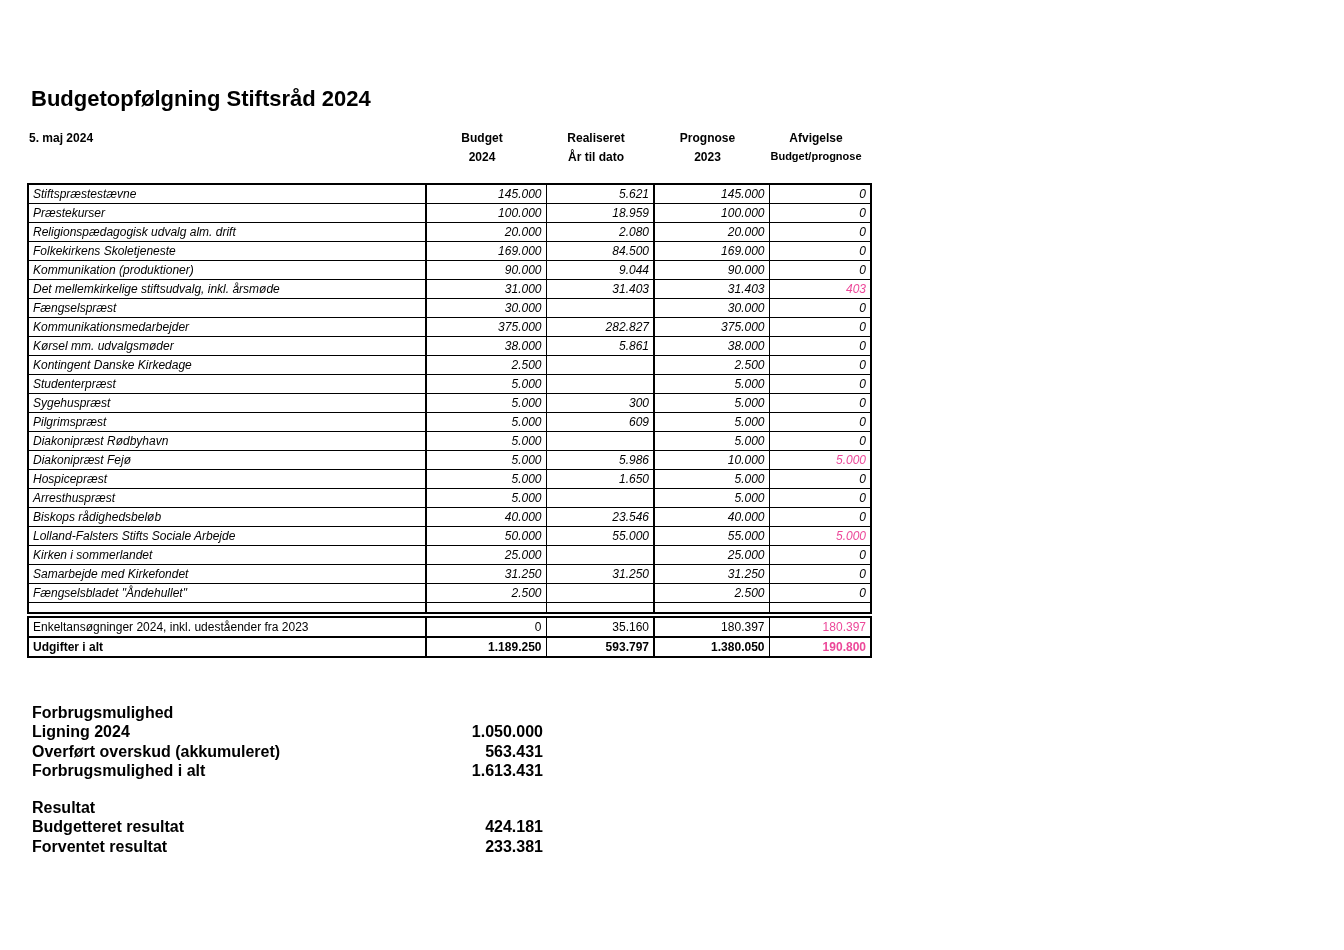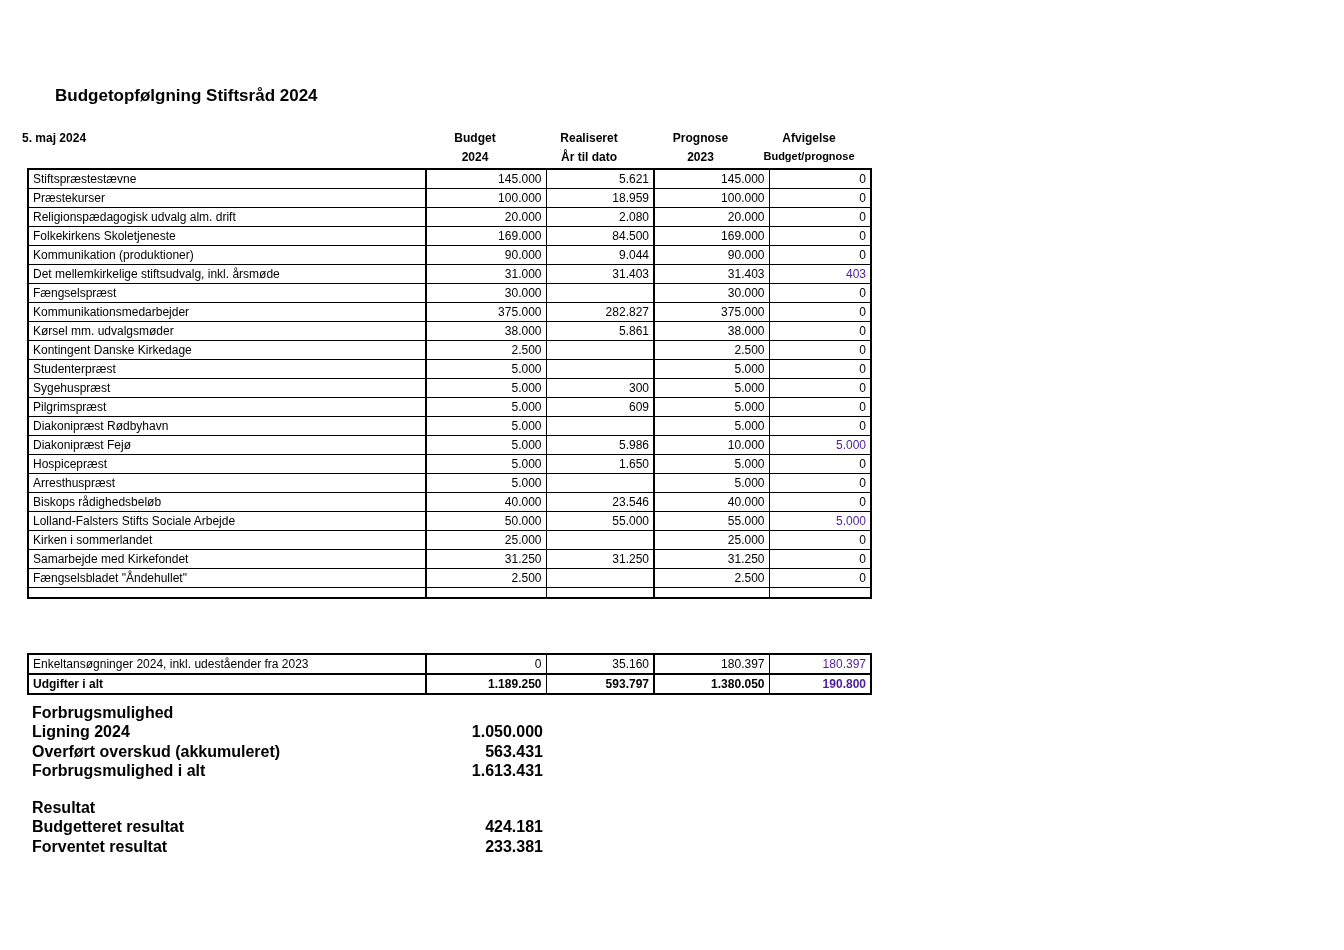--- a/index.html
+++ b/index.html
@@ -9,35 +9,34 @@
     height: 950px;
     background: #ffffff;
     color: #000000;
     font-family: "Liberation Sans", sans-serif;
     overflow: hidden;
   }
   .title {
     position: absolute;
     left: 31px;
     top: 86px;
-    font-size: 17px;
+    font-size: 22px;
     font-weight: 700;
     white-space: nowrap;
-    margin-left: 24px;
   }
   
   .w-label  { width: 398px; }
   .w-budget { width: 120px; }
   .w-real   { width: 108px; }
   .w-prog   { width: 115px; }
   .w-afv    { width: 102px; }
 
   .thead {
     position: absolute;
-    left: 17px;
+    left: 24px;
     top: 129px;
     width: 843px;
     display: flex;
     justify-content: center;
   }
   .thead .hcell {
     box-sizing: border-box;
     font-weight: 700;
     font-size: 12px;
     line-height: 19px;
@@ -51,37 +50,37 @@
 
   table {
     position: absolute;
     left: 27px;
     border-collapse: collapse;
     table-layout: fixed;
     width: 843px;
     border: 2px solid #000000;
     background: #ffffff;
   }
-  #t1 { top: 168px; }
-  #t2 { top: 653px; }
+  #t1 { top: 183px; font-style: italic; }
+  #t2 { top: 616px; }
   td {
     border: 1px solid #000000;
     font-size: 12px;
     line-height: 18px;
     height: 18px;
     padding: 0 4px;
     overflow: hidden;
     white-space: nowrap;
     box-sizing: content-box;
   }
   td.num { text-align: right; }
   td.c-label { border-right-width: 2px; }
   td.c-real  { border-right-width: 2px; }
   tr.empty-row td { height: 9px; line-height: 9px; }
-  .red { color: #4c1d95; }
+  .red { color: #ec4899; }
   #t2 tr.total td {
     border-top-width: 2px;
     border-bottom-width: 2px;
     font-weight: 700;
   }
 
   .summary {
     position: absolute;
     left: 27px;
     width: 518px;

